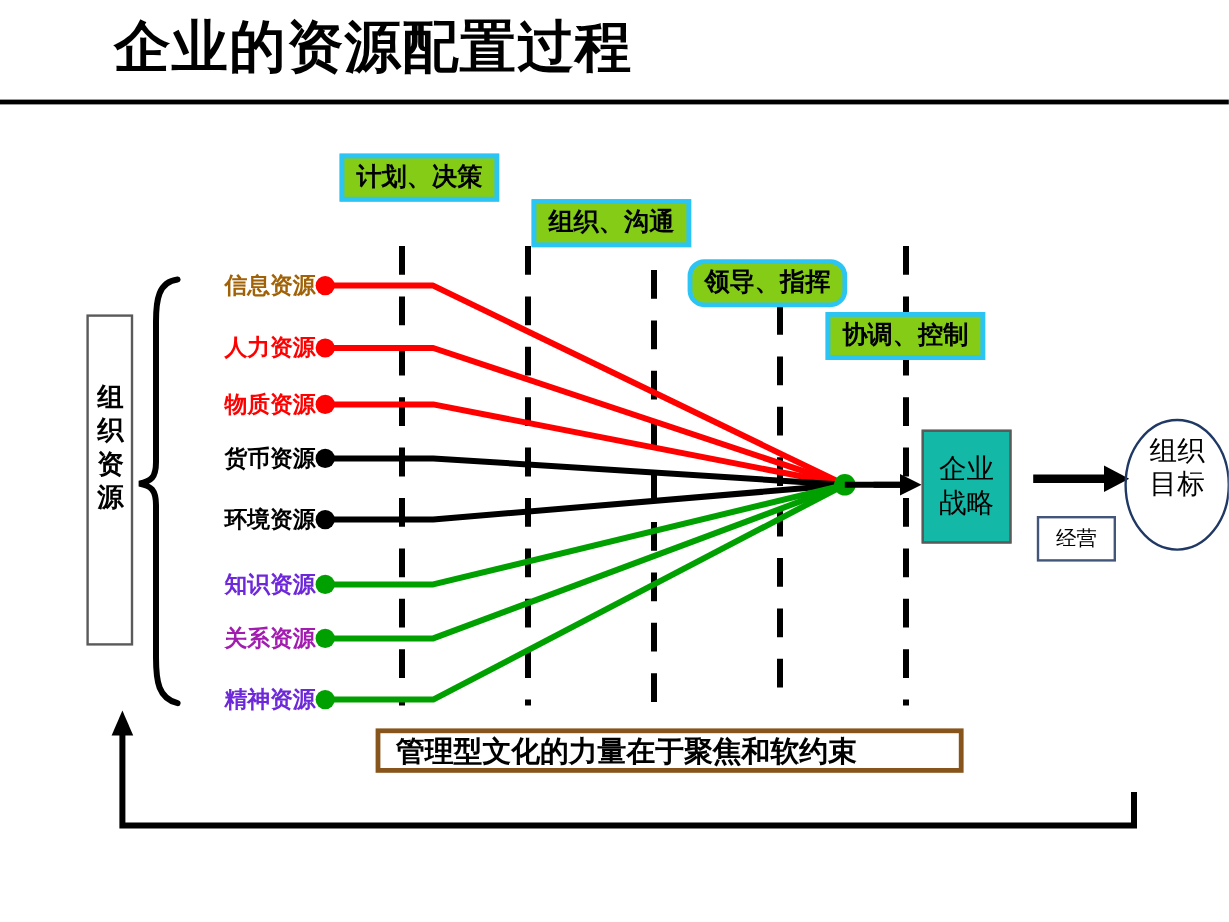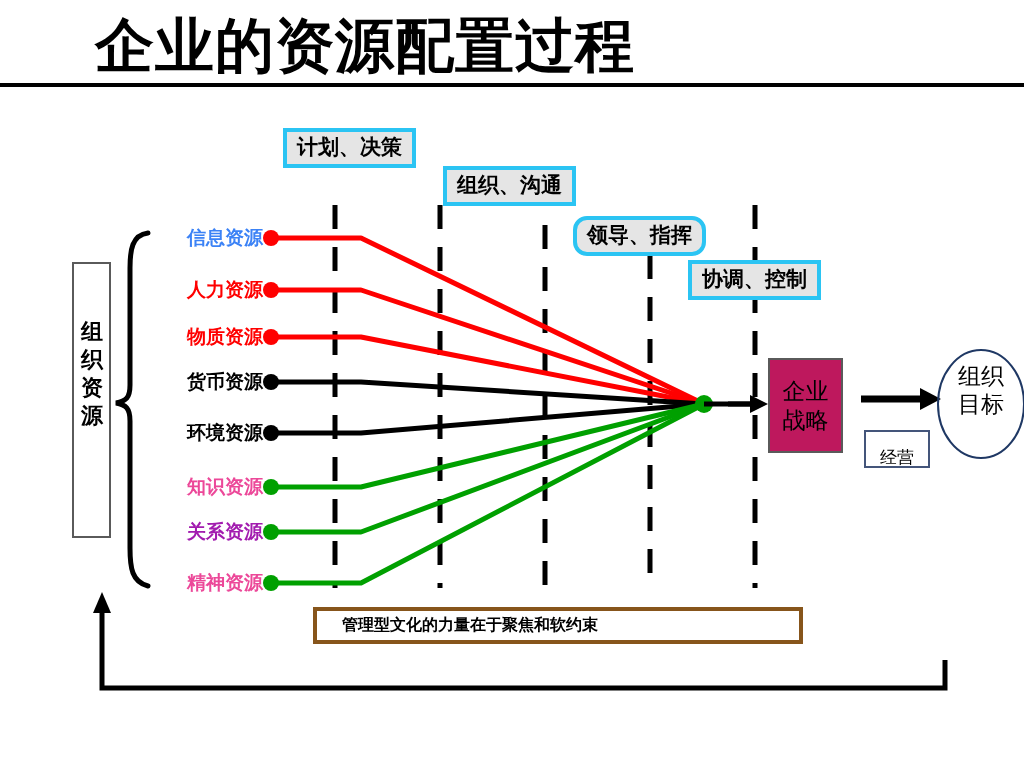--- a/index.html
+++ b/index.html
@@ -13,21 +13,21 @@
     position: relative;
     overflow: hidden;
     font-family: "DejaVu Sans", "Liberation Sans", sans-serif;
   }
 
   
   #slide-title {
     position: absolute;
     left: 95px;
     top: 14px;
-    font-size: 59px;
+    font-size: 47px;
     font-weight: bold;
     color: #000000;
     letter-spacing: 1px;
     line-height: 1.1;
     white-space: nowrap;
   }
   #title-rule {
     position: absolute;
     left: 0px;
     top: 83px;
@@ -51,21 +51,21 @@
     font-size: 19px;
     font-weight: bold;
     white-space: nowrap;
     transform: translateY(-50%);
     text-align: right;
   }
 
   .phase-box {
     position: absolute;
     border: 4px solid #2bc4f3;
-    background: #e5e5e5;
+    background: #84cc16;
     font-size: 21px;
     font-weight: bold;
     color: #000000;
     padding: 3px 10px 5px 10px;
     white-space: nowrap;
     box-sizing: border-box;
     line-height: 1.15;
   }
 
   #org-resource-box {
@@ -91,21 +91,21 @@
     letter-spacing: 0px;
   }
 
   #strategy-box {
     position: absolute;
     left: 768px;
     top: 358px;
     width: 75px;
     height: 95px;
     border: 2px solid #5a5a5a;
-    background: #be185d;
+    background: #14b8a6;
     box-sizing: border-box;
     display: flex;
     align-items: center;
     justify-content: center;
   }
   #strategy-label {
     font-size: 23px;
     font-weight: normal;
     color: #000000;
     text-align: center;
@@ -115,21 +115,21 @@
   #operation-box {
     position: absolute;
     left: 864px;
     top: 430px;
     width: 66px;
     height: 38px;
     border: 2px solid #44557a;
     background: #ffffff;
     box-sizing: border-box;
     display: flex;
-    align-items: flex-end;
+    align-items: center;
     justify-content: center;
   }
   #operation-label {
     font-size: 17px;
     color: #000000;
     line-height: 1;
   }
 
   #goal-label {
     position: absolute;
@@ -148,24 +148,24 @@
     top: 607px;
     width: 490px;
     height: 37px;
     border: 4px solid #87551b;
     background: #ffffff;
     box-sizing: border-box;
     display: flex;
     align-items: center;
   }
   #culture-banner-label {
-    font-size: 16px;
-    font-weight: bold;
-    color: #000000;
-    padding-left: 25px;
+    font-size: 24px;
+    font-weight: bold;
+    color: #000000;
+    padding-left: 13px;
     white-space: nowrap;
   }
 </style>
 </head>
 <body>
 
 <div id="slide-title">企业的资源配置过程</div>
 <div id="title-rule"></div>
 
 <svg id="diagram-svg" viewBox="0 0 1024 768" xmlns="http://www.w3.org/2000/svg">
@@ -248,28 +248,28 @@
 </svg>
 
 <div id="org-resource-box"></div>
 <div id="org-resource-label">
   <div>组</div>
   <div>织</div>
   <div>资</div>
   <div>源</div>
 </div>
 
-<div class="res-label" style="left:63px; top:238px; width:200px; color:#3b82f6;">信息资源</div>
+<div class="res-label" style="left:63px; top:238px; width:200px; color:#a16207;">信息资源</div>
 <div class="res-label" style="left:63px; top:290px; width:200px; color:#ff0000;">人力资源</div>
 <div class="res-label" style="left:63px; top:337px; width:200px; color:#ff0000;text-align:right;">物质资源</div>
 <div class="res-label" style="left:63px; top:382px; width:200px; color:#000000;">货币资源</div>
 <div class="res-label" style="left:63px; top:433px; width:200px; color:#000000;">环境资源</div>
-<div class="res-label" style="left:63px; top:487px; width:200px; color:#ec4899;">知识资源</div>
+<div class="res-label" style="left:63px; top:487px; width:200px; color:#6d28d9;">知识资源</div>
 <div class="res-label" style="left:63px; top:532px; width:200px; color:#a21caf;">关系资源</div>
-<div class="res-label" style="left:63px; top:583px; width:200px; color:#ec4899;">精神资源</div>
+<div class="res-label" style="left:63px; top:583px; width:200px; color:#6d28d9;">精神资源</div>
 
 <div class="phase-box" style="left:283px; top:128px;">计划、决策</div>
 <div class="phase-box" style="left:443px; top:166px;">组织、沟通</div>
 <div class="phase-box" style="left:573px; top:216px;border-radius:14px;">领导、指挥</div>
 <div class="phase-box" style="left:688px; top:260px;">协调、控制</div>
 
 <div id="strategy-box">
   <div id="strategy-label">
     <div>企业</div>
     <div>战略</div>

